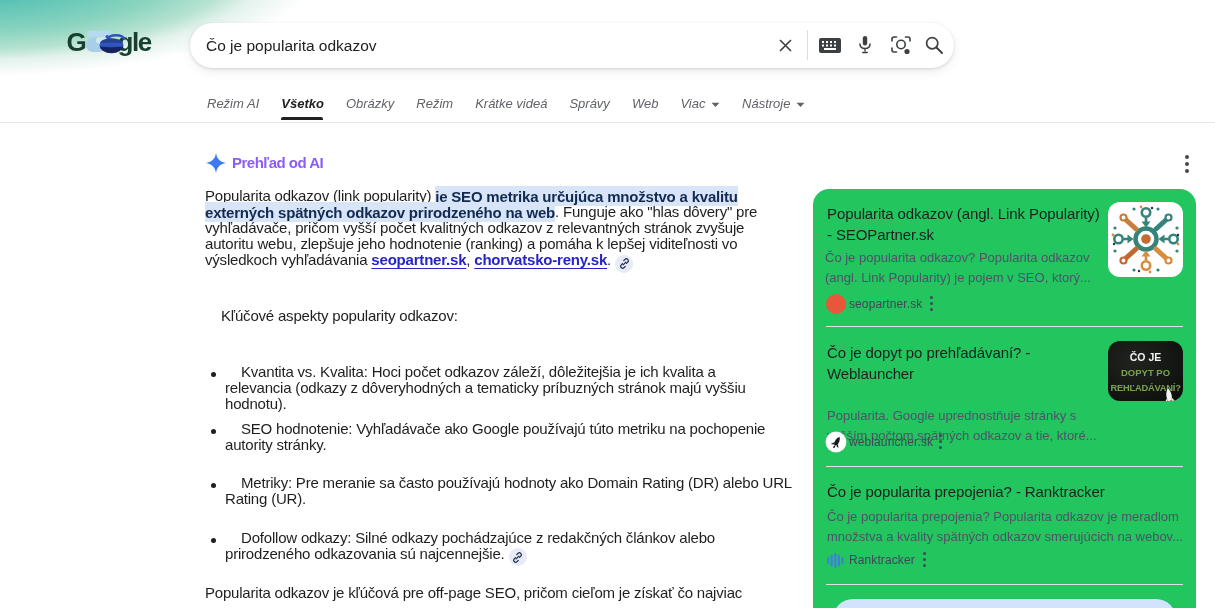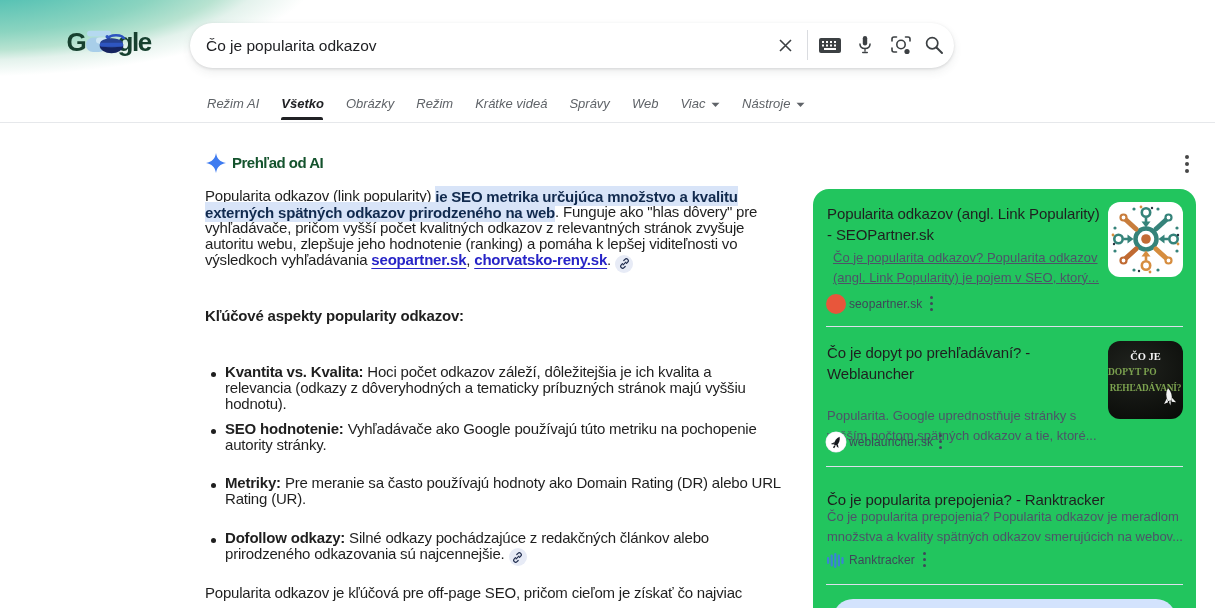--- a/index.html
+++ b/index.html
@@ -18,33 +18,33 @@
     border-radius:23px; box-shadow:0 1px 3px rgba(60,64,67,.16), 0 4px 10px rgba(60,64,67,.09); }
   .q { left:206px; top:37px; font-size:15.5px; color:#202124; }
   .sdiv { left:807px; top:30px; width:1px; height:30px; background:#dadce0; }
   
   .tabs { left:207px; top:96px; font-size:13px; color:#5f6368; white-space:nowrap; }
   .tabs span { margin-right:22px;font-style:italic; }
   .tabs .sel { color:#202124; font-weight:bold; }
   .underl { left:281px; top:117px; width:42px; height:3px; background:#202124; border-radius:2px 2px 0 0; }
   .hr1 { left:0; top:122px; width:1215px; height:1px; background:#e6e8eb; }
   
-  .aihead { left:232px; top:154px; font-size:15px; letter-spacing:-0.5px; font-weight:bold; color:#14532d; }
+  .aihead { left:232px; top:154px; font-size:15px; letter-spacing:-0.5px; font-weight:bold; color:#8b5cf6; }
   .spark { left:206px; top:153px; }
   .dots3 { width:4px; }
   .dots3 i { display:block; width:4px; height:4px; border-radius:50%; background:#474747; margin-bottom:3px; }
   .rail .dots3 i { background:#3f4859; }
   .topdots { left:1185px; top:155px; }
   
   .bt { font-size:15px; letter-spacing:-0.2px; line-height:16px; color:#1f1f1f; white-space:nowrap; }
   .hl { background:#d8e4f8; color:#112a4e; font-weight:bold; padding:1.5px 0; }
   a.lk { color:#2724c7; font-weight:bold; text-decoration:underline; text-underline-offset:2.5px; }
   .chip { display:inline-block; width:18px; height:18px; border-radius:50%; background:#e7ebf6;
      vertical-align:-4px; text-align:center; margin-left:4px; }
-  .b { font-weight:bold; }
+  .b { font-weight:normal;margin-left:16px; }
   .li { position:absolute; }
   .li .dot { position:absolute; left:6px; top:8px; width:5px; height:5px; border-radius:50%; background:#1f1f1f; }
   .li .txt { margin-left:20px; }
   
   .rail { left:813px; top:189px; width:383px; height:419px; background:#22c55e; border-radius:16px 16px 0 0; }
   .ct { position:absolute; font-size:15px; letter-spacing:-0.1px; line-height:21px; color:#1f1f1f; white-space:nowrap; }
   .cs { position:absolute; font-size:13px; line-height:20px; color:#4d5468; white-space:nowrap; }
   .frow { position:absolute; height:20px; font-size:12px; color:#3e4759; letter-spacing:0.1px; }
   .frow .fl { position:absolute; left:23px; top:3px; }
   .cdiv { position:absolute; left:13px; width:357px; height:1px; background:#dce0ec; }
@@ -172,21 +172,21 @@
             <path d="M13.5 18.5 L11 21 a4.2 4.2 0 0 1 -6 -6 L7.5 12.5"></path>
           </g>
         </svg></span></div>
 </div>
 
 <div class="abs bt" style="left:205px; top:584.5px;">Popularita odkazov je kľúčová pre off-page SEO, pričom cieľom je získať čo najviac</div>
 
 <div class="abs rail">
 
   <div class="ct" style="left:14px; top:13.5px;">Popularita odkazov (angl. Link Popularity)<br>- SEOPartner.sk</div>
-  <div class="cs" style="left:20px; top:58.5px;text-decoration:underline;">Čo je popularita odkazov? Popularita odkazov<br>(angl. Link Popularity) je pojem v SEO, ktorý...</div>
+  <div class="cs" style="left:12px; top:58.5px;">Čo je popularita odkazov? Popularita odkazov<br>(angl. Link Popularity) je pojem v SEO, ktorý...</div>
   <div class="frow" style="left:13px; top:105px;">
     <span style="position:absolute;left:0;top:0;width:20px;height:20px;border-radius:50%;background:#e8563b;"></span>
     <span class="fl">seopartner.sk</span>
     <span class="dots3" style="position:absolute;left:104px;top:2px;">
         <i style="width:3.2px;height:3.2px;margin-bottom:2.6px"></i>
         <i style="width:3.2px;height:3.2px;margin-bottom:2.6px"></i>
         <i style="width:3.2px;height:3.2px"></i>
       </span>
   </div>
   <div class="thumb" style="top:13px; background:#fff;">
@@ -256,33 +256,33 @@
       <path d="M6.5 9 L3.5 13 L6.5 12.2 Z M10.5 9 L13.5 13 L10.5 12.2 Z" fill="#15181d"></path>
       <rect x="7.7" y="12.5" width="1.6" height="3" fill="#15181d"></rect>
     </svg>
     <span class="fl">weblauncher.sk</span>
     <span class="dots3" style="position:absolute;left:113px;top:2px;">
         <i style="width:3.2px;height:3.2px;margin-bottom:2.6px"></i>
         <i style="width:3.2px;height:3.2px;margin-bottom:2.6px"></i>
         <i style="width:3.2px;height:3.2px"></i>
       </span>
   </div>
-  <div class="thumb" style="top:152px; height:78px; background:radial-gradient(90px 70px at 35% 35%, #20231e, #050604);font-family:Liberation Serif, serif;">
+  <div class="thumb" style="top:152px; height:60px; background:radial-gradient(90px 70px at 35% 35%, #20231e, #050604);">
     <div style="position:absolute;left:0;top:10px;width:75px;text-align:center;color:#f5f5f5;font-weight:bold;font-size:10.5px;">ČO JE</div>
-    <div style="position:absolute;left:0;top:26px;width:75px;text-align:left;color:#7ca24f;font-weight:bold;font-size:9.5px;">DOPYT PO</div>
+    <div style="position:absolute;left:0;top:26px;width:75px;text-align:center;color:#7ca24f;font-weight:bold;font-size:9.5px;">DOPYT PO</div>
     <div style="position:absolute;left:-3px;top:41.5px;width:81px;text-align:center;color:#7ca24f;font-weight:bold;font-size:9.3px;letter-spacing:-0.2px;">REHĽADÁVANÍ?</div>
     <svg width="17" height="22" viewBox="0 0 14 18" style="position:absolute;left:53px;top:47px;transform:rotate(-8deg)">
       <path d="M7 0 C9.3 2.8 9.8 6.5 8.5 10.5 L5.5 10.5 C4.2 6.5 4.7 2.8 7 0 Z" fill="#f3f3f3"></path>
       <path d="M5 8 L2 12.5 L5.5 11.5 Z M9 8 L12 12.5 L8.5 11.5 Z" fill="#f3f3f3"></path>
       <path d="M6.2 11 L7 14.5 L7.8 11 Z" fill="#f3f3f3"></path>
     </svg>
   </div>
   <div class="cdiv" style="top:276.5px;"></div>
 
-  <div class="ct" style="left:14px; top:291.5px;margin-top:8px;">Čo je popularita prepojenia? - Ranktracker</div>
+  <div class="ct" style="left:14px; top:291.5px;">Čo je popularita prepojenia? - Ranktracker</div>
   <div class="cs" style="left:14px; top:318px;">Čo je popularita prepojenia? Popularita odkazov je meradlom<br>množstva a kvality spätných odkazov smerujúcich na webov...</div>
   <div class="frow" style="left:13px; top:361px;">
     <svg width="17" height="15" viewBox="0 0 17 15" style="position:absolute;left:1px;top:3px">
       <g fill="#3b82d6">
         <rect x="0" y="4" width="2.2" height="7" rx="1.1"></rect>
         <rect x="3.6" y="1.5" width="2.2" height="12" rx="1.1"></rect>
         <rect x="7.2" y="0" width="2.2" height="15" rx="1.1"></rect>
         <rect x="10.8" y="1.5" width="2.2" height="12" rx="1.1"></rect>
         <rect x="14.4" y="4" width="2.2" height="7" rx="1.1"></rect>
       </g>

